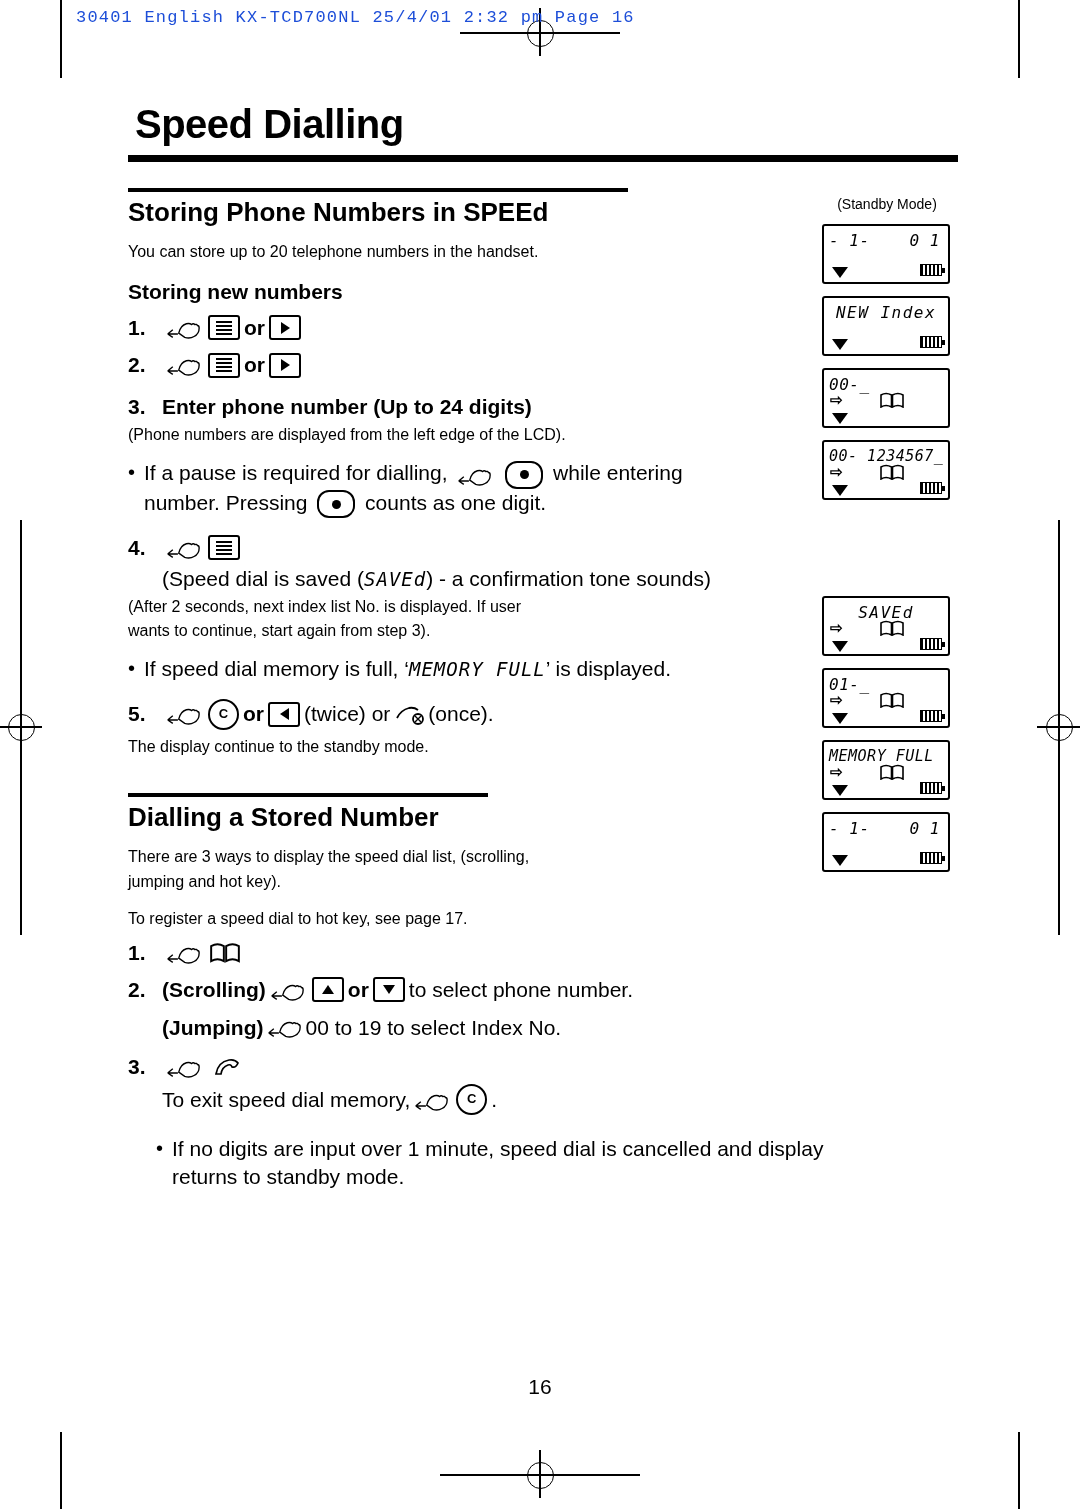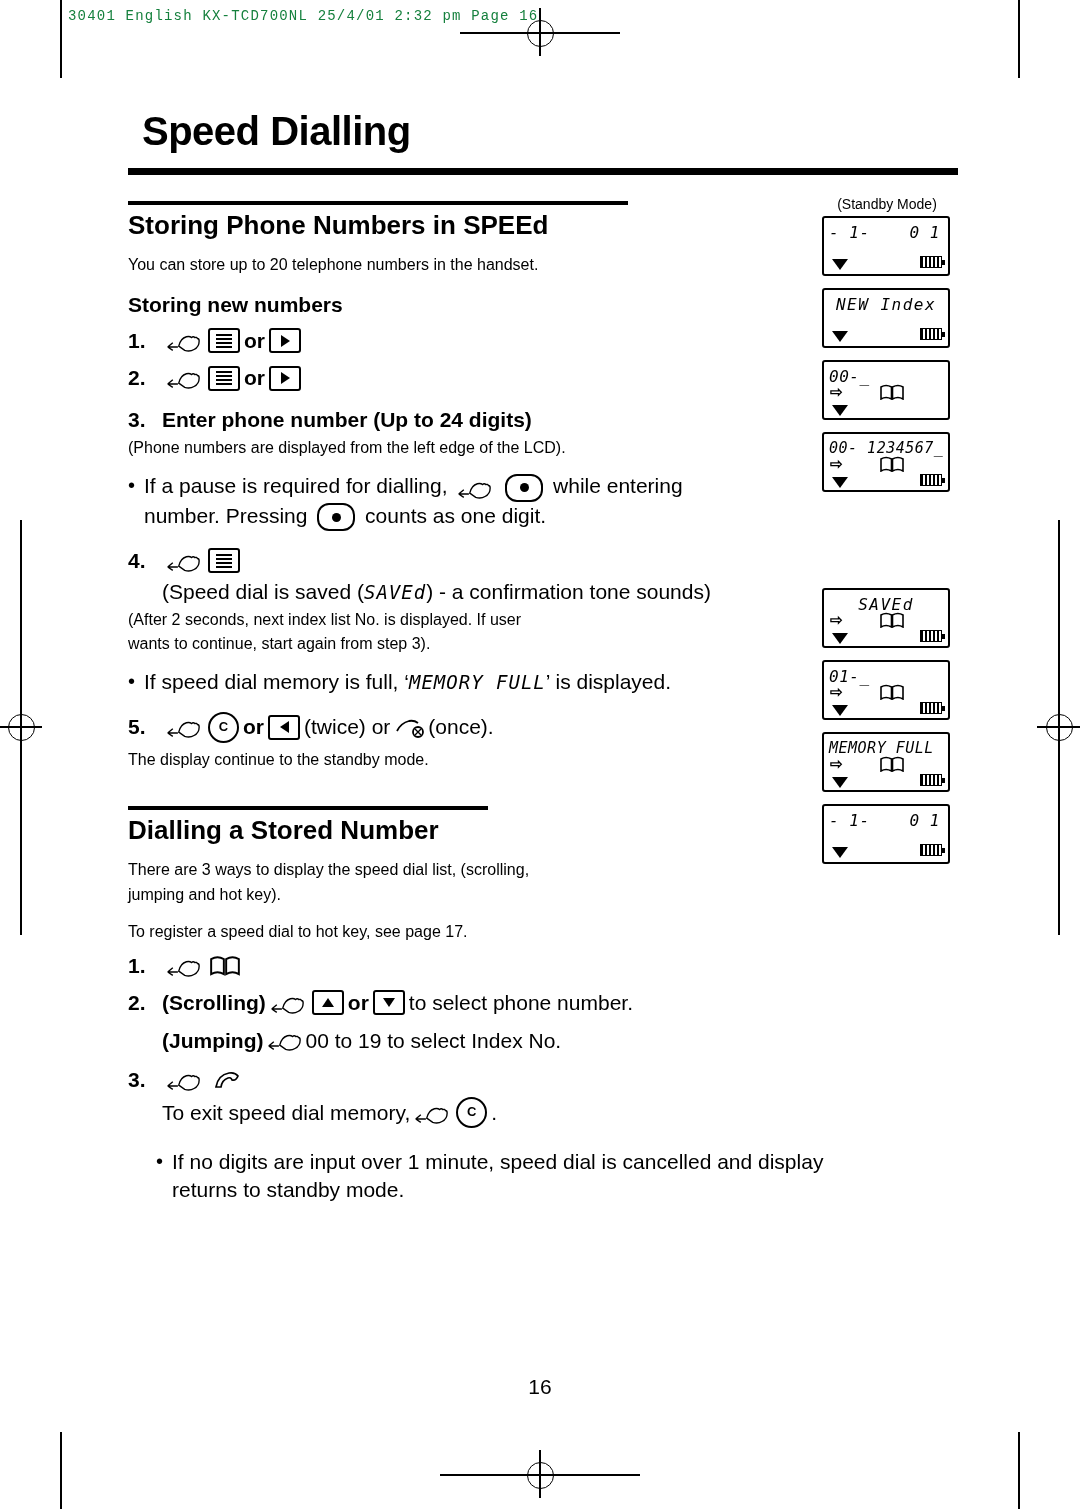--- a/index.html
+++ b/index.html
@@ -23,43 +23,43 @@
   }
   .reg-circle {
     position: absolute;
     border: 1.5px solid #000;
     border-radius: 50%;
   }
 
   
   .header-strip {
     position: absolute;
-    left: 68px;
+    left: 76px;
     top: 8px;
     width: 960px;
     height: 28px;
     font-family: "Liberation Mono", monospace;
-    font-size: 14px;
+    font-size: 17px;
     letter-spacing: 1.2px;
-    color: #15803d;
+    color: #1d4ed8;
     white-space: nowrap;
   }
 
   
   .content {
     position: absolute;
     left: 128px;
     top: 95px;
     width: 830px;
   }
 
   h1.page-title {
     font-size: 40px;
     font-weight: bold;
-    margin: 14px;
+    margin: 7px;
     letter-spacing: -0.5px;
   }
   .title-rule {
     width: 830px;
     height: 7px;
     background: #000;
     margin-top: 8px;
   }
 
   .section-head-wrap {
@@ -207,21 +207,21 @@
   
   .lcd-col {
     position: absolute;
     left: 822px;
     top: 196px;
     width: 130px;
   }
   .standby-label {
     font-size: 14px;
     text-align: center;
-    margin-bottom: 4px;
+    margin-bottom: 12px;
   }
   .lcd {
     position: relative;
     width: 128px;
     height: 60px;
     border: 2px solid #000;
     border-radius: 3px;
     margin-bottom: 12px;
     background: #fff;
     box-sizing: border-box;

